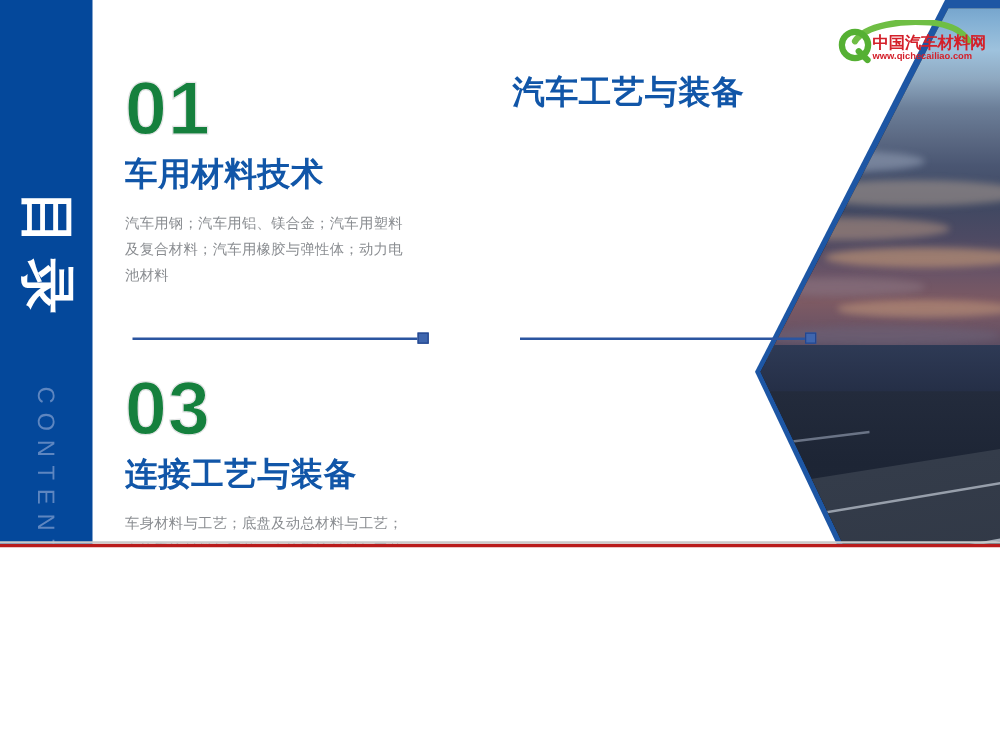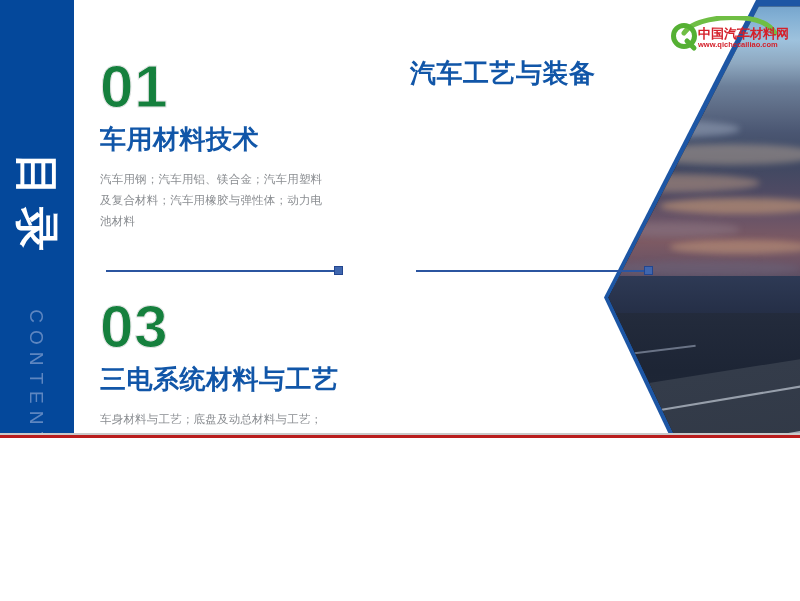--- a/index.html
+++ b/index.html
@@ -293,21 +293,21 @@
     <div class="block c2 r1">
       <div class="block-title">汽车工艺与装备</div>
       <div class="divider-wrap">
         <div class="divider-line"></div>
         <div class="divider-cap"></div>
       </div>
     </div>
 
     <div class="block c1 r2">
       <div class="block-num">03</div>
-      <div class="block-title">三电系统材料与工艺</div>
+      <div class="block-title">连接工艺与装备</div>
       <div class="block-desc">车身材料与工艺；底盘及动总材料与工艺；内饰系统材料与工艺；内饰系统材料与工艺</div>
       <div class="divider-wrap">
         <div class="divider-line"></div>
         <div class="divider-cap"></div>
       </div>
     </div>
 
 
   </div>
 

